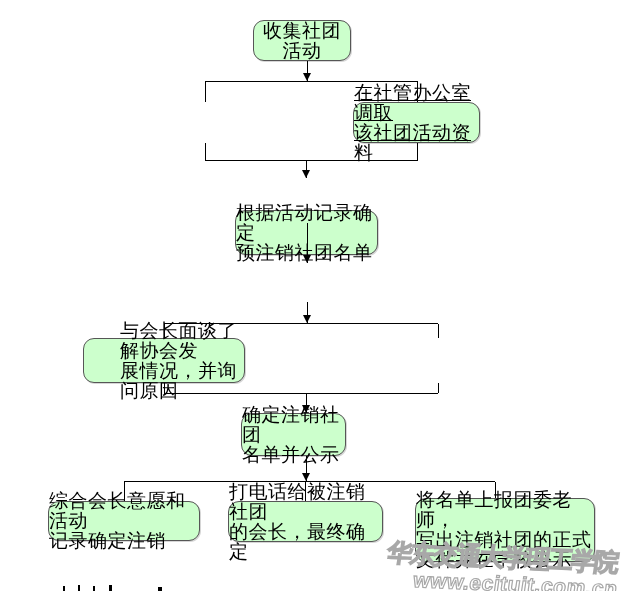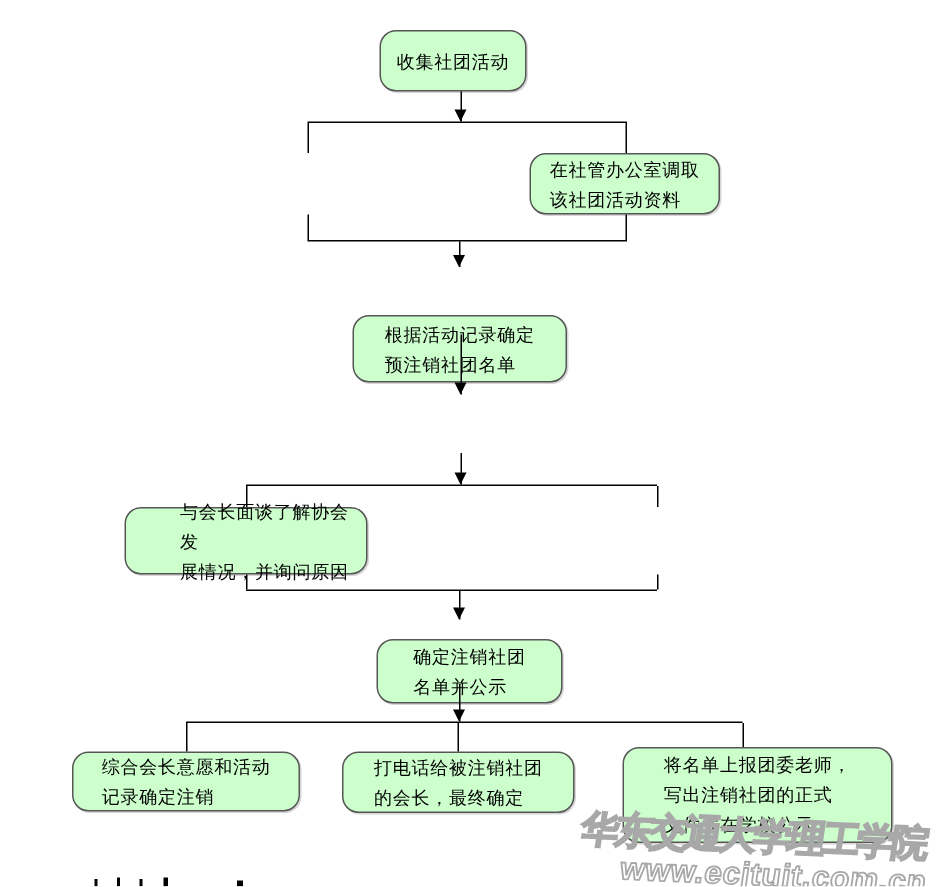--- a/index.html
+++ b/index.html
@@ -9,21 +9,21 @@
   }
   .node{
     position:absolute;box-sizing:border-box;
     background:var(--node-fill,#ccffcc);
     border:1.5px solid var(--node-border,#565656);
     border-radius:11px;
     display:flex;align-items:center;justify-content:center;
     box-shadow:1px 1px 0 rgba(90,90,90,.25);
   }
   .node .label{
-    font-size:12px;line-height:20px;color:#000;
+    font-size:19px;line-height:20px;color:#000;
     text-align:left;white-space:pre-line;letter-spacing:.5px;
   }
   .node.center .label{text-align:center;}
   .line{position:absolute;background:var(--connector,#000);}
   .h{height:1px;}
   .v{width:1px;}
   .arrow{
     position:absolute;width:0;height:0;
     border-left:4px solid transparent;border-right:4px solid transparent;
     border-top:8px solid var(--connector,#000);
@@ -41,33 +41,33 @@
   .frag{position:absolute;background:#000;}
 </style>
 </head>
 <body>
 
 <div class="canvas">
 
   <div class="node center" style="left:253px;top:20px;width:98px;height:41px;">
     <span class="label">收集社团活动</span>
   </div>
-  <div class="node" style="left:353px;top:102px;width:127px;height:41px;">
+  <div class="node" style="left:353px;top:102px;width:127px;height:41px;text-decoration:underline;">
     <span class="label">在社管办公室调取
 该社团活动资料</span>
   </div>
   <div class="node" style="left:235px;top:178px;width:143px;height:45px;margin-top:32px;">
     <span class="label">根据活动记录确定
 预注销社团名单</span>
   </div>
   <div class="node" style="left:83px;top:338px;width:162px;height:45px;padding-left:36px;">
     <span class="label">与会长面谈了解协会发
 展情况，并询问原因</span>
   </div>
-  <div class="node" style="left:251px;top:413px;width:124px;height:43px;margin-top:13px;">
+  <div class="node" style="left:241px;top:413px;width:105px;height:43px;">
     <span class="label">确定注销社团
 名单并公示</span>
   </div>
   <div class="node" style="left:48px;top:501px;width:152px;height:40px;">
     <span class="label">综合会长意愿和活动
 记录确定注销</span>
   </div>
   <div class="node" style="left:228px;top:501px;width:155px;height:41px;justify-content:center;">
     <span class="label">打电话给被注销社团
 的会长，最终确定</span>

